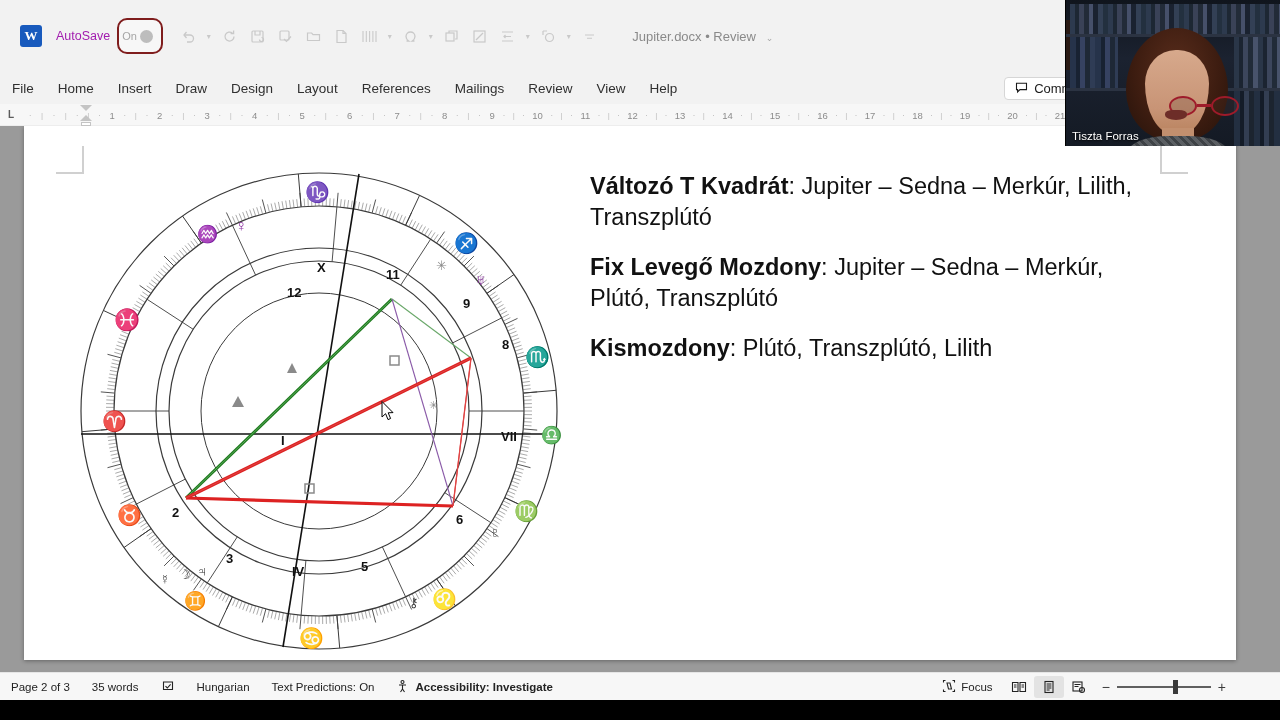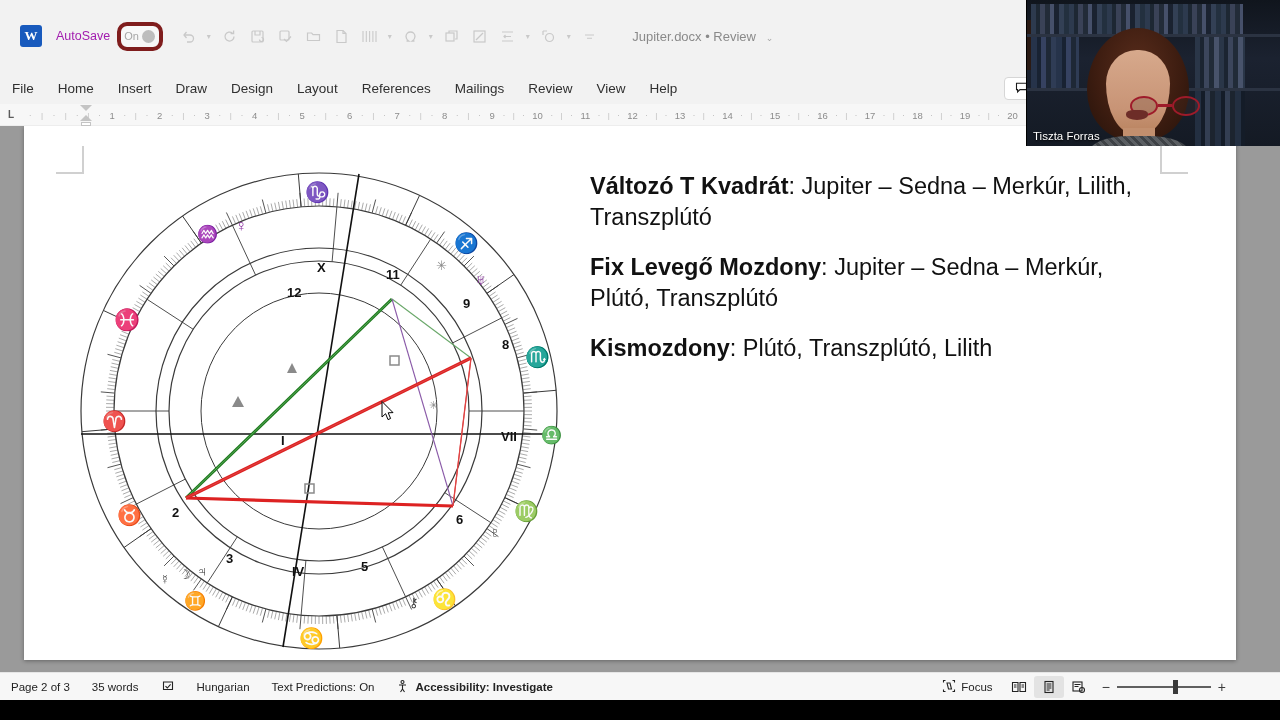--- a/index.html
+++ b/index.html
@@ -16,21 +16,21 @@
     background: #f2f2f2; display: flex; align-items: center; padding: 0 8px;
   }
   .word-logo {
     width: 22px; height: 22px; background: #185abd; border-radius: 3px;
     display: flex; align-items: center; justify-content: center;
     color: #fff; font-size: 13px; font-weight: bold; margin-left: 12px;
     font-family: "Liberation Serif", serif;
   }
   .autosave-label { font-size: 12.5px; color: #a21caf; margin-left: 14px; }
   .autosave-toggle {
-    margin-left: 7px; width: 46px; height: 29px; border: 4px solid #7f1d1d;
+    margin-left: 7px; width: 46px; height: 36px; border: 2px solid #7f1d1d;
     border-radius: 10px; display: flex; align-items: center;
     padding: 0 3px; background: #f7f7f7;
   }
   .autosave-toggle .t-text { font-size: 11px; color: #a6a6a6; margin-right: 3px; }
   .autosave-toggle .knob {
     width: 13px; height: 13px; border-radius: 50%; background: #bdbdbd;
   }
   .qat { display: flex; align-items: center; margin-left: 12px; gap: 2px; }
   .qicon {
     width: 26px; height: 26px; display: flex; align-items: center;
@@ -150,21 +150,21 @@
   .zs-track { width: 94px; height: 2px; background: #606060; position: relative; }
   .zs-thumb { position:absolute; left: 56px; top:-6px; width: 5px; height: 14px; background: #3a3a3a; }
   .zs-sign { font-size: 14px; color: #3a3a3a; }
   .zoom-pct { font-size: 11.5px; color: #232323; margin-left: 4px; width: 36px; margin-top: 47px; }
 
   
   .letterbox { position:absolute; left:0; top:700px; width:1280px; height:20px; background:#000; }
 
   
   .webcam {
-    position: absolute; right: 0; top: 0; width: 254px; height: 146px;
+    position: absolute; right: 0; top: 0; width: 215px; height: 146px;
     background: #0c4a6e; overflow: hidden; border-left:1px solid #000;
   }
   .wc-bg { position:absolute; inset:0;
     background:
       linear-gradient(180deg,#10151d 0%, #1b2230 40%, #141a24 100%);
   }
   .wc-shelf { position:absolute; left:0; right:0; height:3px; background:#2b3342; }
   .wc-person { position:absolute; left:52px; bottom:0; width:118px; height:118px; }
   .wc-hair {
     position:absolute; left:8px; top:0px; width:102px; height:112px;

